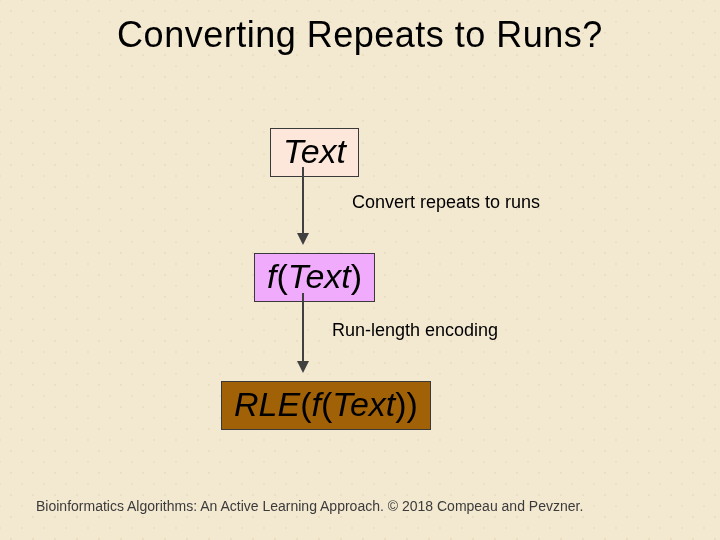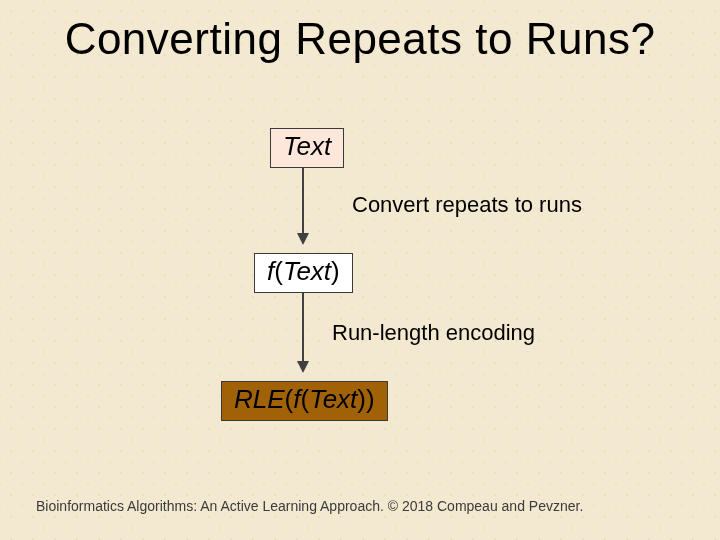--- a/index.html
+++ b/index.html
@@ -13,35 +13,35 @@
     background-position:0 0, 11px 11px;
     font-family:Arial, Helvetica, sans-serif;
     color:#000;
     position:relative;
     box-sizing:border-box;
   }
   .abs{position:absolute}
   .title{
     top:14px;left:0;width:720px;
     text-align:center;
-    font-size:44px;
+    font-size:36px;
     font-weight:400;
     letter-spacing:.5px;
   }
   .node{
     border:1px solid #3a3a3a;
     padding:3px 12px 5px;
-    font-size:26px;
+    font-size:34px;
     line-height:1.15;
   }
   .node-text{ background:#fde7db; font-style:italic; }
-  .node-f{    background:#ffffff; }
+  .node-f{    background:#f0abfc; }
   .node-rle{  background:#a16207; }
   .it{font-style:italic}
-  .lbl{font-size:22px}
+  .lbl{font-size:18px}
   .footer{
     left:36px;bottom:26px;width:648px;
     font-size:14px;color:#3b3b3b;
   }
   svg.arrow{overflow:visible}
   .ar-line{stroke:#404040;stroke-width:2}
   .ar-head{fill:#404040}
 </style>
 </head>
 <body>

